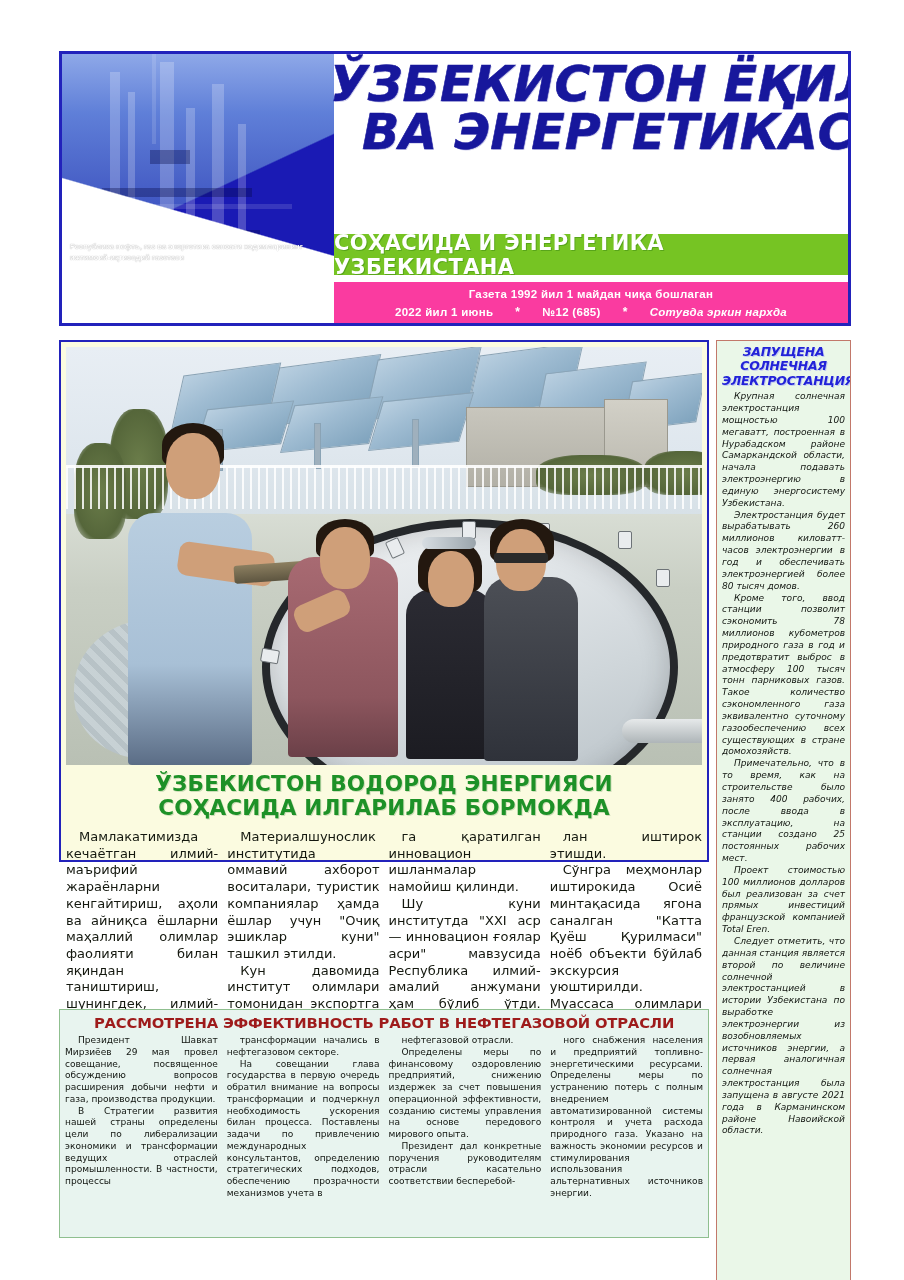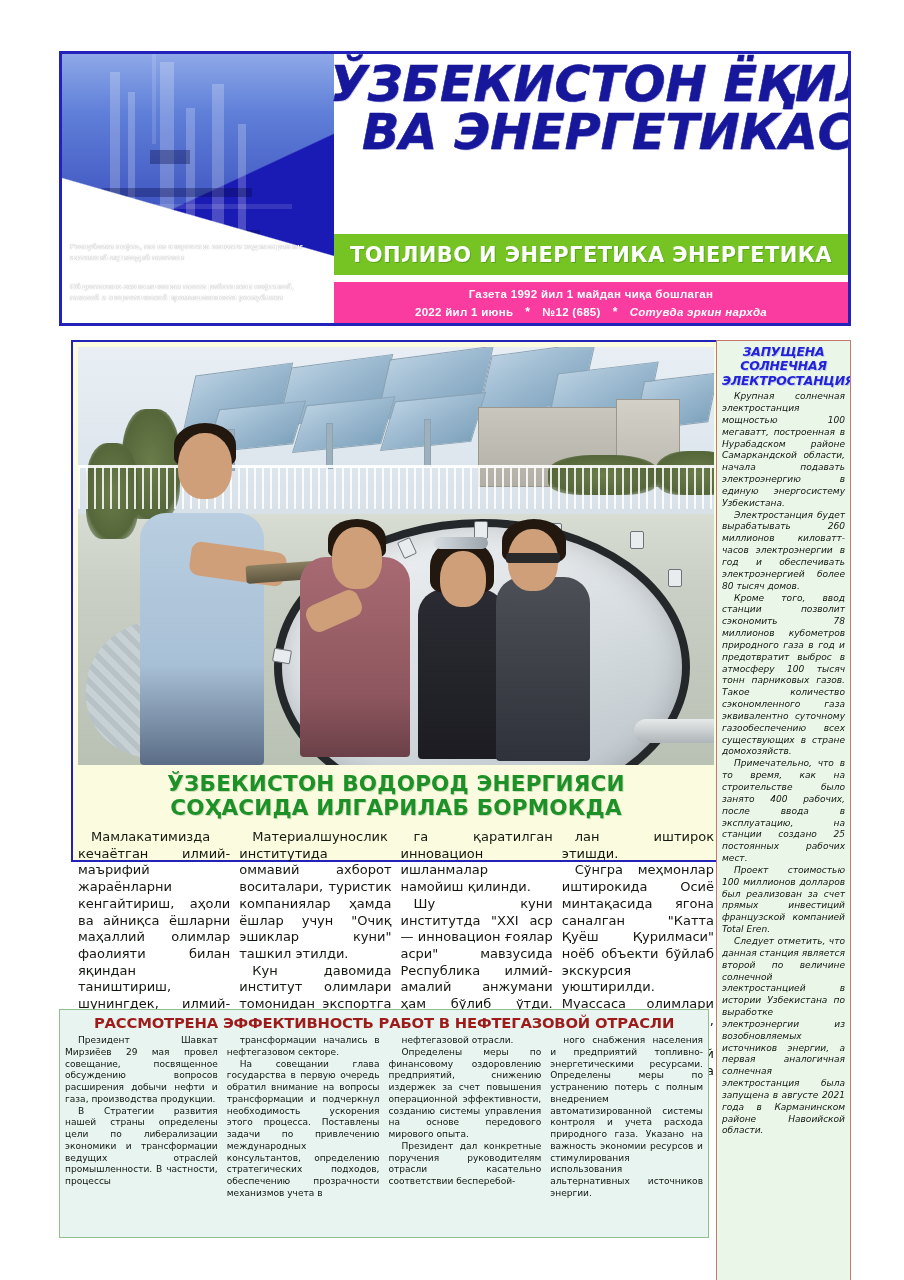--- a/index.html
+++ b/index.html
@@ -140,42 +140,41 @@
     color: #ffffff;
     font-weight: bold;
     font-size: 11.5px;
     letter-spacing: 0.3px;
     margin-top: 3px;
   }
   .mh-pink .line2 {
     display: flex;
     justify-content: center;
     align-items: center;
-    gap: 12px;
+    gap: 22px;
     color: #ffffff;
     font-weight: bold;
     font-size: 11.5px;
     margin-top: 5px;
     letter-spacing: 0.3px;
   }
   .mh-pink .line2 .sep { font-size: 12px; }
   .mh-pink .line2 .price { font-style: italic; }
 
   
   #lead-box {
     position: absolute;
     left: 59px;
     top: 340px;
     width: 650px;
     height: 522px;
     border: 2px solid #2222bb;
     box-sizing: border-box;
     background: #fbfbe0;
     padding: 5px;
-    margin-left: 12px;
   }
   #lead-photo {
     position: relative;
     width: 100%;
     height: 418px;
     overflow: hidden;
     background: #cfe0ea;
   }
   
   .ph-sky {
@@ -357,29 +356,28 @@
         <div class="dark" style="left:88px; top:96px; width:40px; height:14px;"></div>
         <div class="dark" style="left:40px; top:134px; width:150px; height:9px;"></div>
         <div class="dark" style="left:20px; top:176px; width:178px; height:7px;"></div>
         <div class="pipe" style="left:0px; top:150px; width:230px; height:5px;"></div>
         <div class="pipe" style="left:0px; top:206px; width:215px; height:6px;"></div>
         <div class="pipe" style="left:90px; top:0px; width:4px; height:90px;"></div>
         <div class="mh-photo-slant"></div>
       </div>
 
       <div class="mh-tagline-uz">Республика нефть, газ ва энергетика саноати ходимларининг ижтимоий-иқтисодий газетаси</div>
-      <div class="mh-tagline-ru">Общественно-экономическая газета работников нефтяной, газовой и энергетической промышленности республики</div>
 
       <div class="mh-title">
         <span class="l1">ЎЗБЕКИСТОН ЁҚИЛҒИ</span>
         <span class="l2">ВА ЭНЕРГЕТИКАСИ</span>
       </div>
 
       <div class="mh-green">
-        <span>ТОПЛИВО И ЭНЕРГЕТИКА ЭНЕРГЕТИКА</span>
+        <span>СОҲАСИДА И ЭНЕРГЕТИКА УЗБЕКИСТАНА</span>
       </div>
 
       <div class="mh-pink">
         <div class="line1">Газета 1992 йил 1 майдан чиқа бошлаган</div>
         <div class="line2">
           <span>2022 йил 1 июнь</span>
           <span class="sep">*</span>
           <span>№12 (685)</span>
           <span class="sep">*</span>
           <span class="price">Сотувда  эркин нархда</span>
@@ -505,21 +503,21 @@
 
   <div id="bottom-box">
     <div id="bottom-headline">РАССМОТРЕНА ЭФФЕКТИВНОСТЬ РАБОТ В НЕФТЕГАЗОВОЙ ОТРАСЛИ</div>
     <div id="bottom-cols">
       <div class="bot-col">
           <p>Президент Шавкат Мирзиёев 29 мая провел совещание, посвященное обсуждению вопросов расширения добычи нефти и газа, производства продукции.</p>
           <p>В Стратегии развития нашей страны определены цели по либерализации экономики и трансформации ведущих отраслей промышленности. В частности, процессы</p>
         </div>
       <div class="bot-col">
           <p>трансформации начались в нефтегазовом секторе.</p>
-          <p>На совещании глава государства в первую очередь обратил внимание на вопросы трансформации и подчеркнул необходимость ускорения этого процесса. Поставлены задачи по привлечению международных консультантов, определению стратегических подходов, обеспечению прозрачности механизмов учета в</p>
+          <p>На совещании глава государства в первую очередь обратил внимание на вопросы трансформации и подчеркнул необходимость ускорения билан процесса. Поставлены задачи по привлечению международных консультантов, определению стратегических подходов, обеспечению прозрачности механизмов учета в</p>
         </div>
       <div class="bot-col">
           <p>нефтегазовой отрасли.</p>
           <p>Определены меры по финансовому оздоровлению предприятий, снижению издержек за счет повышения операционной эффективности, созданию системы управления на основе передового мирового опыта.</p>
           <p>Президент дал конкретные поручения руководителям отрасли касательно соответствии бесперебой-</p>
         </div>
       <div class="bot-col">
           <p>ного снабжения населения и предприятий топливно-энергетическими ресурсами. Определены меры по устранению потерь с полным внедрением автоматизированной системы контроля и учета расхода природного газа. Указано на важность экономии ресурсов и стимулирования использования альтернативных источников энергии.</p>
         </div>
     </div>

